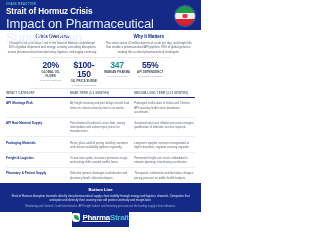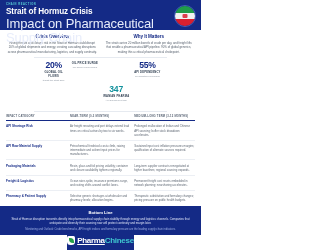--- a/index.html
+++ b/index.html
@@ -61,31 +61,31 @@
     margin-bottom:1.6px;letter-spacing:-.05px;
   }
   .intro-p{
     font-size:2.9px;line-height:1.55;color:#56606d;
     text-align:center;
   }
 
   
   .stats{
     display:flex;
-    padding:3px 4px 8px 4px;
+    padding:3px 4px 0 4px;
     background:#ffffff;
     border-top:.5px solid #e6eaf0;
     border-bottom:.5px solid #e6eaf0;
   }
   .stat{flex:1;text-align:center;padding:0 2px;}
   .stat-val{
     font-size:8.6px;font-weight:bold;color:#142a86;
     line-height:1.05;letter-spacing:-.25px;
   }
-  .stat-val.teal{color:#11919c;margin-top:24px;}
+  .stat-val.teal{color:#11919c;}
   .stat-lbl{
     font-size:2.7px;font-weight:bold;color:#2b3a4d;
     letter-spacing:.18px;text-transform:uppercase;
     margin-top:1.2px;line-height:1.25;
   }
   .stat-sub{
     font-size:2.4px;color:#8a939f;margin-top:.8px;line-height:1.3;
   }
 
   
@@ -179,20 +179,21 @@
     </div>
   </div>
 
   <div class="stats">
     <div class="stat">
       <div class="stat-val">20%</div>
       <div class="stat-lbl">GLOBAL OIL FLOWS</div>
       <div class="stat-sub">transit the strait daily</div>
     </div>
     <div class="stat">
+      <div class="stat-val">$100-150</div>
       <div class="stat-lbl">OIL PRICE SURGE</div>
       <div class="stat-sub">per barrel if flow closes</div>
     </div>
     <div class="stat">
       <div class="stat-val teal">347</div>
       <div class="stat-lbl">IRANIAN PHARMA</div>
       <div class="stat-sub">API suppliers at risk</div>
     </div>
     <div class="stat">
       <div class="stat-val">55%</div>
@@ -243,16 +244,16 @@
     <div class="b-title">Bottom Line</div>
     <div class="b-text">Strait of Hormuz disruption transmits directly into pharmaceutical supply chain stability through energy and logistics channels. Companies that anticipate and diversify their sourcing now will protect continuity and margin later.</div>
     <div class="b-note">Monitoring and Outlook: Crude benchmarks, API freight indices and formulary pressure are the leading supply chain indicators.</div>
   </div>
 
   <div class="footer">
     <span class="logo-mark">
       <span class="shield"></span>
       <span class="leaf"></span>
     </span>
-    <span class="logo-text"><span class="a">Pharma</span><span class="b">Chinese</span></span>
+    <span class="logo-text"><span class="a">Pharma</span><span class="b">Strait</span></span>
   </div>
 
 </div>
 
 </body></html>

